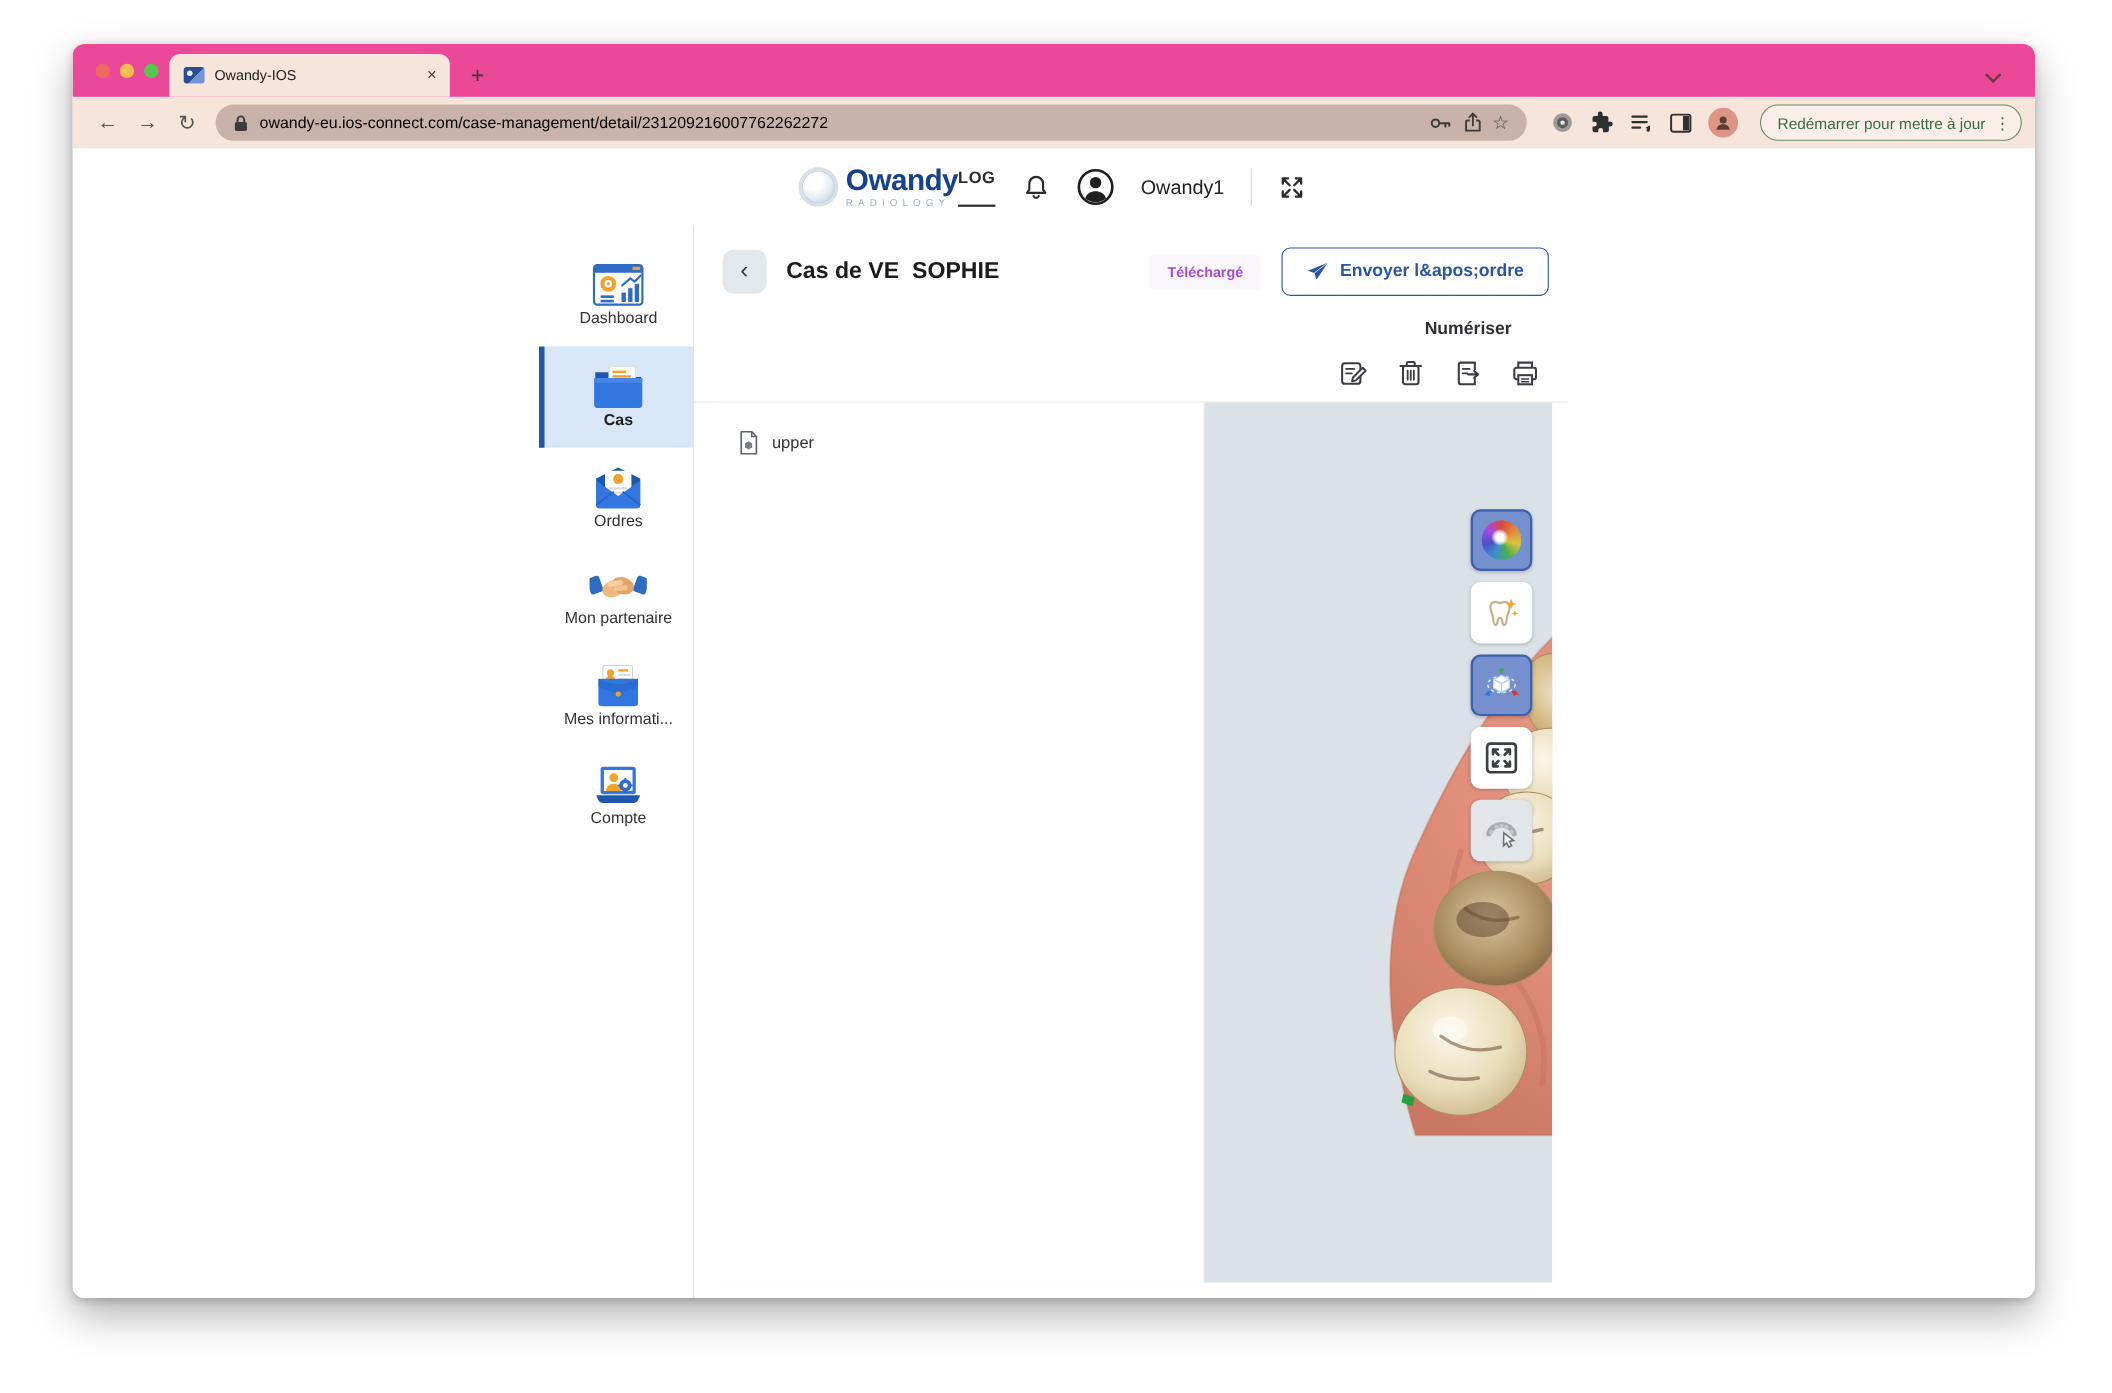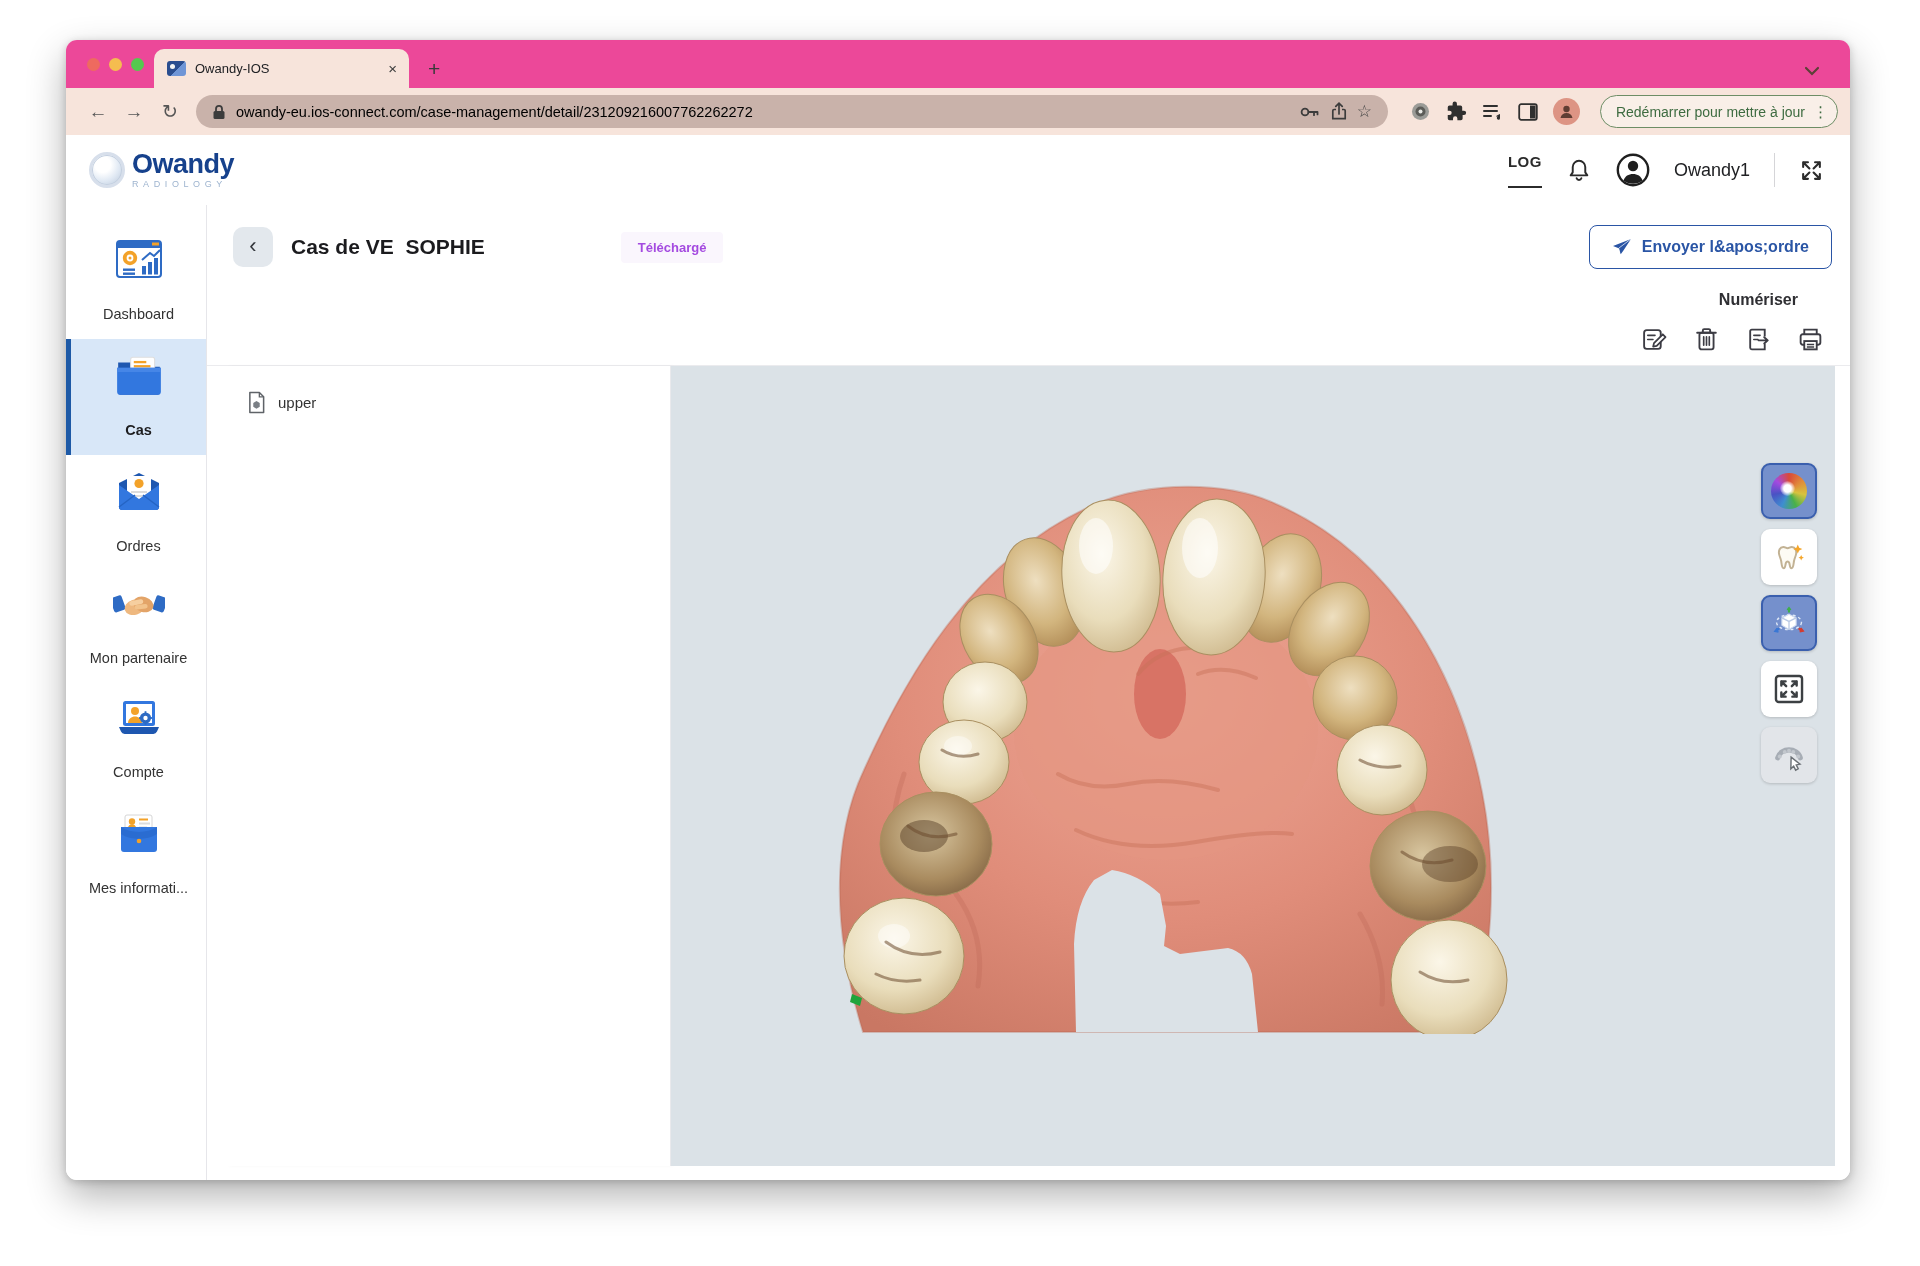--- a/index.html
+++ b/index.html
@@ -39,41 +39,41 @@
   .star-glyph { font-size:17px; color:#444; }
   .extrow { display:flex; align-items:center; gap:15px; padding:0 10px; }
   .profile-chip { width:27px; height:27px; border-radius:50%; background:#dd9484;
     display:flex; align-items:center; justify-content:center; }
   .update-pill { height:33px; border:1.5px solid #6d8d65; border-radius:17px;
     background:#f9efe8; color:#3d6b40; font-size:14px; display:flex; align-items:center;
     gap:8px; padding:0 9px 0 15px; margin-left:6px; white-space:nowrap; }
   .update-pill .dots { font-size:15px; color:#3d6b40; }
 
   
-  .app { flex:1; background:#fff; display:flex; flex-direction:column; min-height:0; }
+  .app { flex:1; background:#fff; display:flex; flex-direction:column; min-height:0;align-items:center; }
   .app-header { height:70px; flex:0 0 auto; display:flex; align-items:center;
     padding:0 26px 0 23px; }
   .logo { display:flex; align-items:center; gap:7px; }
   .logo-mark { width:36px; height:36px; border-radius:50%;
     background:radial-gradient(circle at 36% 32%, #ffffff 0 28%, #dfe8f3 60%, #b7c5d8 100%);
     border:3px solid #d7dfeb; box-shadow:inset 0 0 0 1px #c3cfdf; }
   .logo-text { display:flex; flex-direction:column; line-height:1; }
   .logo-name { font-size:27px; font-weight:bold; color:#16418c; letter-spacing:-.5px; }
   .logo-sub { font-size:9px; letter-spacing:4.6px; color:#9eb4cf; margin-top:2px; }
   .hdr-right { margin-left:auto; display:flex; align-items:center; gap:24px; }
   .log-btn { font-size:15px; font-weight:bold; color:#2b2b2b; letter-spacing:.5px;
     border-bottom:2px solid #2b2b2b; padding-bottom:16px; }
   .hdr-avatar { width:34px; height:34px; }
   .hdr-user { font-size:18px; color:#202124; }
   .hdr-div { width:1px; height:34px; background:#d5d5d8; }
 
   .app-body { flex:1; display:flex; min-height:0; }
   .sidebar { width:141px; flex:0 0 auto; border-right:1px solid #e6e6ea; padding-top:18px;
     display:flex; flex-direction:column; }
-  .side-item { display:flex; flex-direction:column; align-items:center; gap:26px;
+  .side-item { display:flex; flex-direction:column; align-items:center; gap:2px;
     padding:15px 2px 17px; border-left:5px solid transparent; }
   .side-item .lbl { font-size:14.5px; color:#333; white-space:nowrap; }
   .side-item.active { background:#d8e7f8; border-left-color:#1d59a6; }
   .side-item.active .lbl { font-weight:bold; color:#1d1d1f; }
 
   .main { flex:1; display:flex; flex-direction:column; min-width:0; }
   .title-row { display:flex; align-items:center; padding:20px 18px 6px 26px; gap:18px; }
   .back-btn { width:40px; height:40px; border-radius:10px; background:#e3e8ed;
     display:flex; align-items:center; justify-content:center; font-size:22px; color:#33363c;
     line-height:1; padding-bottom:3px; }
@@ -270,48 +270,48 @@
             <rect x="-1" y="9" width="11" height="14" rx="2" transform="rotate(-20 4.5 16)" fill="#2e6bc4"></rect>
             <rect x="38" y="9" width="11" height="14" rx="2" transform="rotate(20 43.5 16)" fill="#2e6bc4"></rect>
             <ellipse cx="20" cy="19" rx="9.5" ry="7" transform="rotate(-18 20 19)" fill="#eeb87f"></ellipse>
             <ellipse cx="28" cy="16.5" rx="9.5" ry="7" transform="rotate(18 28 16.5)" fill="#e3a468"></ellipse>
             <rect x="15" y="12.5" width="13" height="4.4" rx="2.2" transform="rotate(-10 21.5 14.7)" fill="#f6cfa0"></rect>
             <rect x="20" y="16.5" width="12" height="4.2" rx="2.1" transform="rotate(-6 26 18.6)" fill="#f2c38c"></rect>
           </svg>
           <span class="lbl">Mon partenaire</span>
         </div>
         <div class="side-item">
+          <svg width="48" height="42" viewBox="0 0 48 40">
+            <rect x="10" y="2" width="27" height="20" rx="2" fill="#fff" stroke="#d6d6d6"></rect>
+            <circle cx="17" cy="8.5" r="3.2" fill="#f3a229"></circle>
+            <path d="M12.8 15.5c0-2.8 2.4-4.3 4.2-4.3s4.2 1.5 4.2 4.3z" fill="#f3a229"></path>
+            <rect x="24" y="5.5" width="9" height="2" fill="#f3a229"></rect>
+              <rect x="24" y="9.5" width="11" height="2" fill="#dcdcdc"></rect>
+              <rect x="24" y="13.5" width="8" height="2" fill="#dcdcdc"></rect>
+            <path d="M6 14h36v22a3 3 0 0 1-3 3H9a3 3 0 0 1-3-3z" fill="#3277df"></path>
+            <path d="M6 14c10 6.5 26 6.5 36 0v7c-10 6.5-26 6.5-36 0z" fill="#2564c4" opacity=".55"></path>
+            <circle cx="24" cy="28" r="2.3" fill="#f3a229"></circle>
+          </svg>
+          <span class="lbl">Mes informati...</span>
+        </div>
+        <div class="side-item">
           <svg width="48" height="40" viewBox="0 0 48 38">
             <rect x="8" y="2" width="32" height="25" rx="2.5" fill="#3277df"></rect>
             <rect x="11" y="5" width="26" height="19" fill="#fff"></rect>
             <circle cx="20" cy="12" r="4" fill="#f3a229"></circle>
             <path d="M13 24c0-4.2 3.6-6.6 7-6.6s7 2.4 7 6.6z" fill="#f3a229"></path>
             <circle cx="30.5" cy="19" r="5.6" fill="#2e6bc4"></circle>
               <circle cx="30.5" cy="19" r="2.2" fill="#fff"></circle>
             <rect x="29.6" y="12.2" width="1.8" height="3" fill="#2e6bc4"></rect>
               <rect x="29.6" y="22.8" width="1.8" height="3" fill="#2e6bc4"></rect>
             <rect x="24" y="18.1" width="3" height="1.8" fill="#2e6bc4"></rect>
               <rect x="34" y="18.1" width="3" height="1.8" fill="#2e6bc4"></rect>
             <path d="M4 28h40l-2 4.6A4 4 0 0 1 38.2 35H9.8A4 4 0 0 1 6 32.6z" fill="#1e57b0"></path>
           </svg>
           <span class="lbl">Compte</span>
-        </div>
-        <div class="side-item">
-          <svg width="48" height="42" viewBox="0 0 48 40">
-            <rect x="10" y="2" width="27" height="20" rx="2" fill="#fff" stroke="#d6d6d6"></rect>
-            <circle cx="17" cy="8.5" r="3.2" fill="#f3a229"></circle>
-            <path d="M12.8 15.5c0-2.8 2.4-4.3 4.2-4.3s4.2 1.5 4.2 4.3z" fill="#f3a229"></path>
-            <rect x="24" y="5.5" width="9" height="2" fill="#f3a229"></rect>
-              <rect x="24" y="9.5" width="11" height="2" fill="#dcdcdc"></rect>
-              <rect x="24" y="13.5" width="8" height="2" fill="#dcdcdc"></rect>
-            <path d="M6 14h36v22a3 3 0 0 1-3 3H9a3 3 0 0 1-3-3z" fill="#3277df"></path>
-            <path d="M6 14c10 6.5 26 6.5 36 0v7c-10 6.5-26 6.5-36 0z" fill="#2564c4" opacity=".55"></path>
-            <circle cx="24" cy="28" r="2.3" fill="#f3a229"></circle>
-          </svg>
-          <span class="lbl">Mes informati...</span>
         </div>
       </nav>
 
       <main class="main">
 
         <div class="title-row">
           <span class="back-btn">‹</span>
           <h1 class="case-title">Cas de VE  SOPHIE</h1>
           <span class="status-badge">Téléchargé</span>
           <button class="send-btn">

